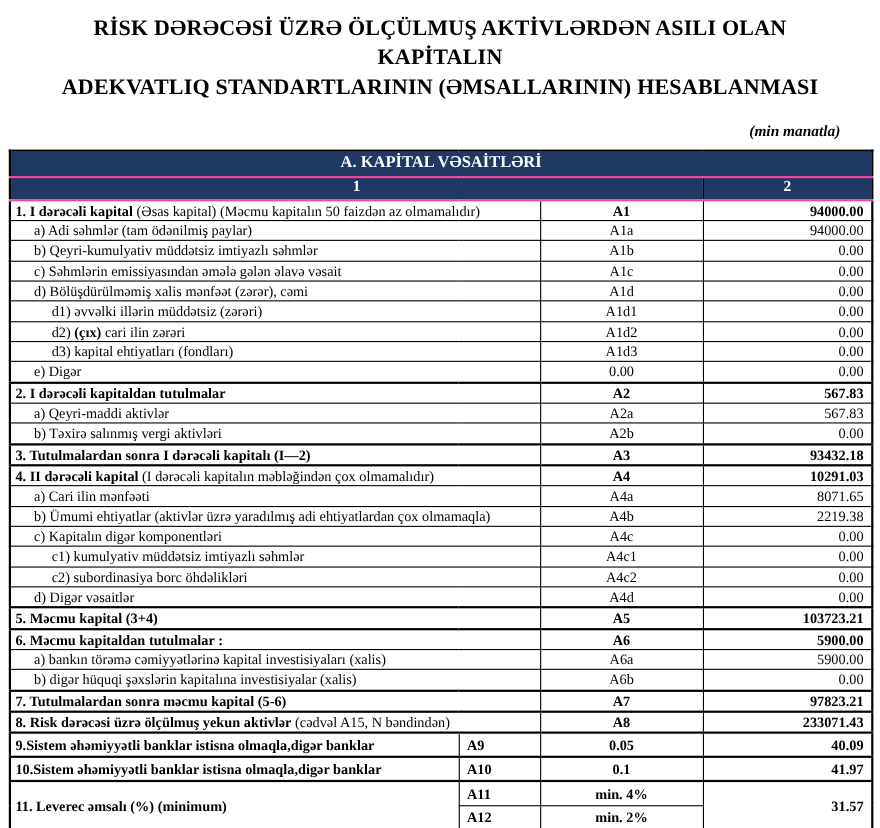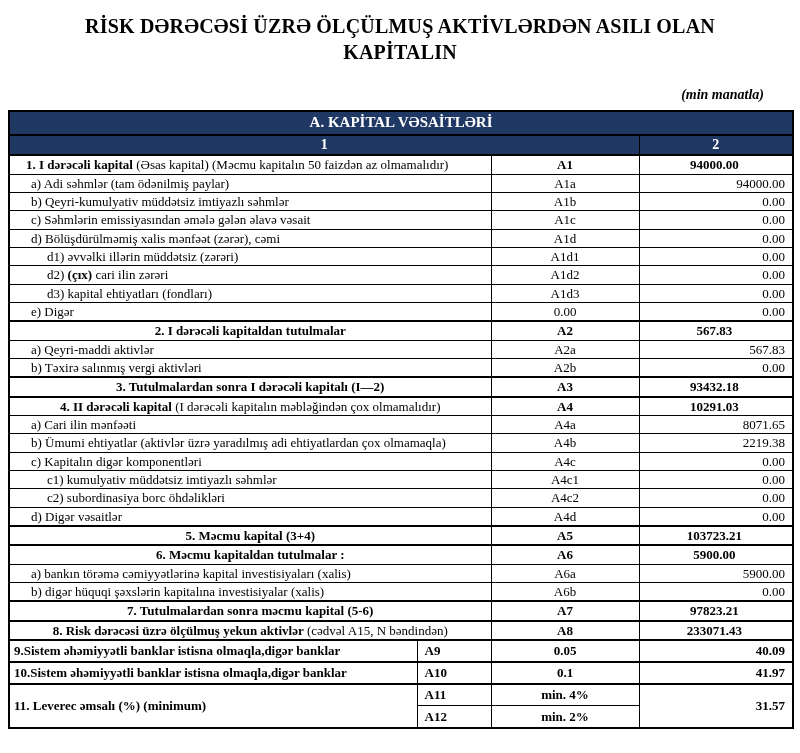--- a/index.html
+++ b/index.html
@@ -20,43 +20,44 @@
     border-collapse:collapse; table-layout:fixed;
     margin-left:8px; width:784px; border:2px solid #000;
   }
   td {
     border:1px solid #000; font-size:13px; line-height:1.18;
     padding:1px 4px; vertical-align:middle; overflow:hidden;
   }
   tr { height:17px; }
   tr.band td {
     background:#1F3864; color:#fff; text-align:center; font-weight:bold;
-    font-size:15px; height:20px; border-bottom:2px solid #000000;
+    font-size:15px; height:20px; border-bottom:2px solid #ec4899;
   }
   tr.band2 td { font-size:14px; height:16px; }
-  tr.major td { font-weight:bold; border-top:2px solid #000;text-align:center; }
+  tr.major td { font-weight:bold; border-top:2px solid #000; }
   tr.major { height:18px; }
   td.lbl { text-align:left; }
   td.code { text-align:center; }
   td.codeL { text-align:left; padding-left:7px; }
   td.ratio { text-align:center; font-weight:bold; }
   td.val { text-align:right; padding-right:7px; }
   .ind1 { padding-left:5px; text-indent:16px; }
   .ind2 { padding-left:5px; text-indent:32px; }
   .narrow { padding-right:30px; }
   tr.bottom { height:22px; }
   tr.bottom td { font-weight:bold; border-top:2px solid #000; }
   tr.levsub td { border-top:1px solid #fca5a5; }
   b { font-weight:bold; }
 </style>
 </head>
 <body>
 
 <div class="title">
   <div>RİSK DƏRƏCƏSİ ÜZRƏ ÖLÇÜLMUŞ AKTİVLƏRDƏN ASILI OLAN KAPİTALIN</div>
+  <div>ADEKVATLIQ STANDARTLARININ (ƏMSALLARININ) HESABLANMASI</div>
 </div>
 
 <div class="unit-note">(min manatla)</div>
 
 <table class="capital">
   <colgroup>
     <col style="width:408px">
       <col style="width:74px">
       <col style="width:148px">
       <col style="width:154px">

